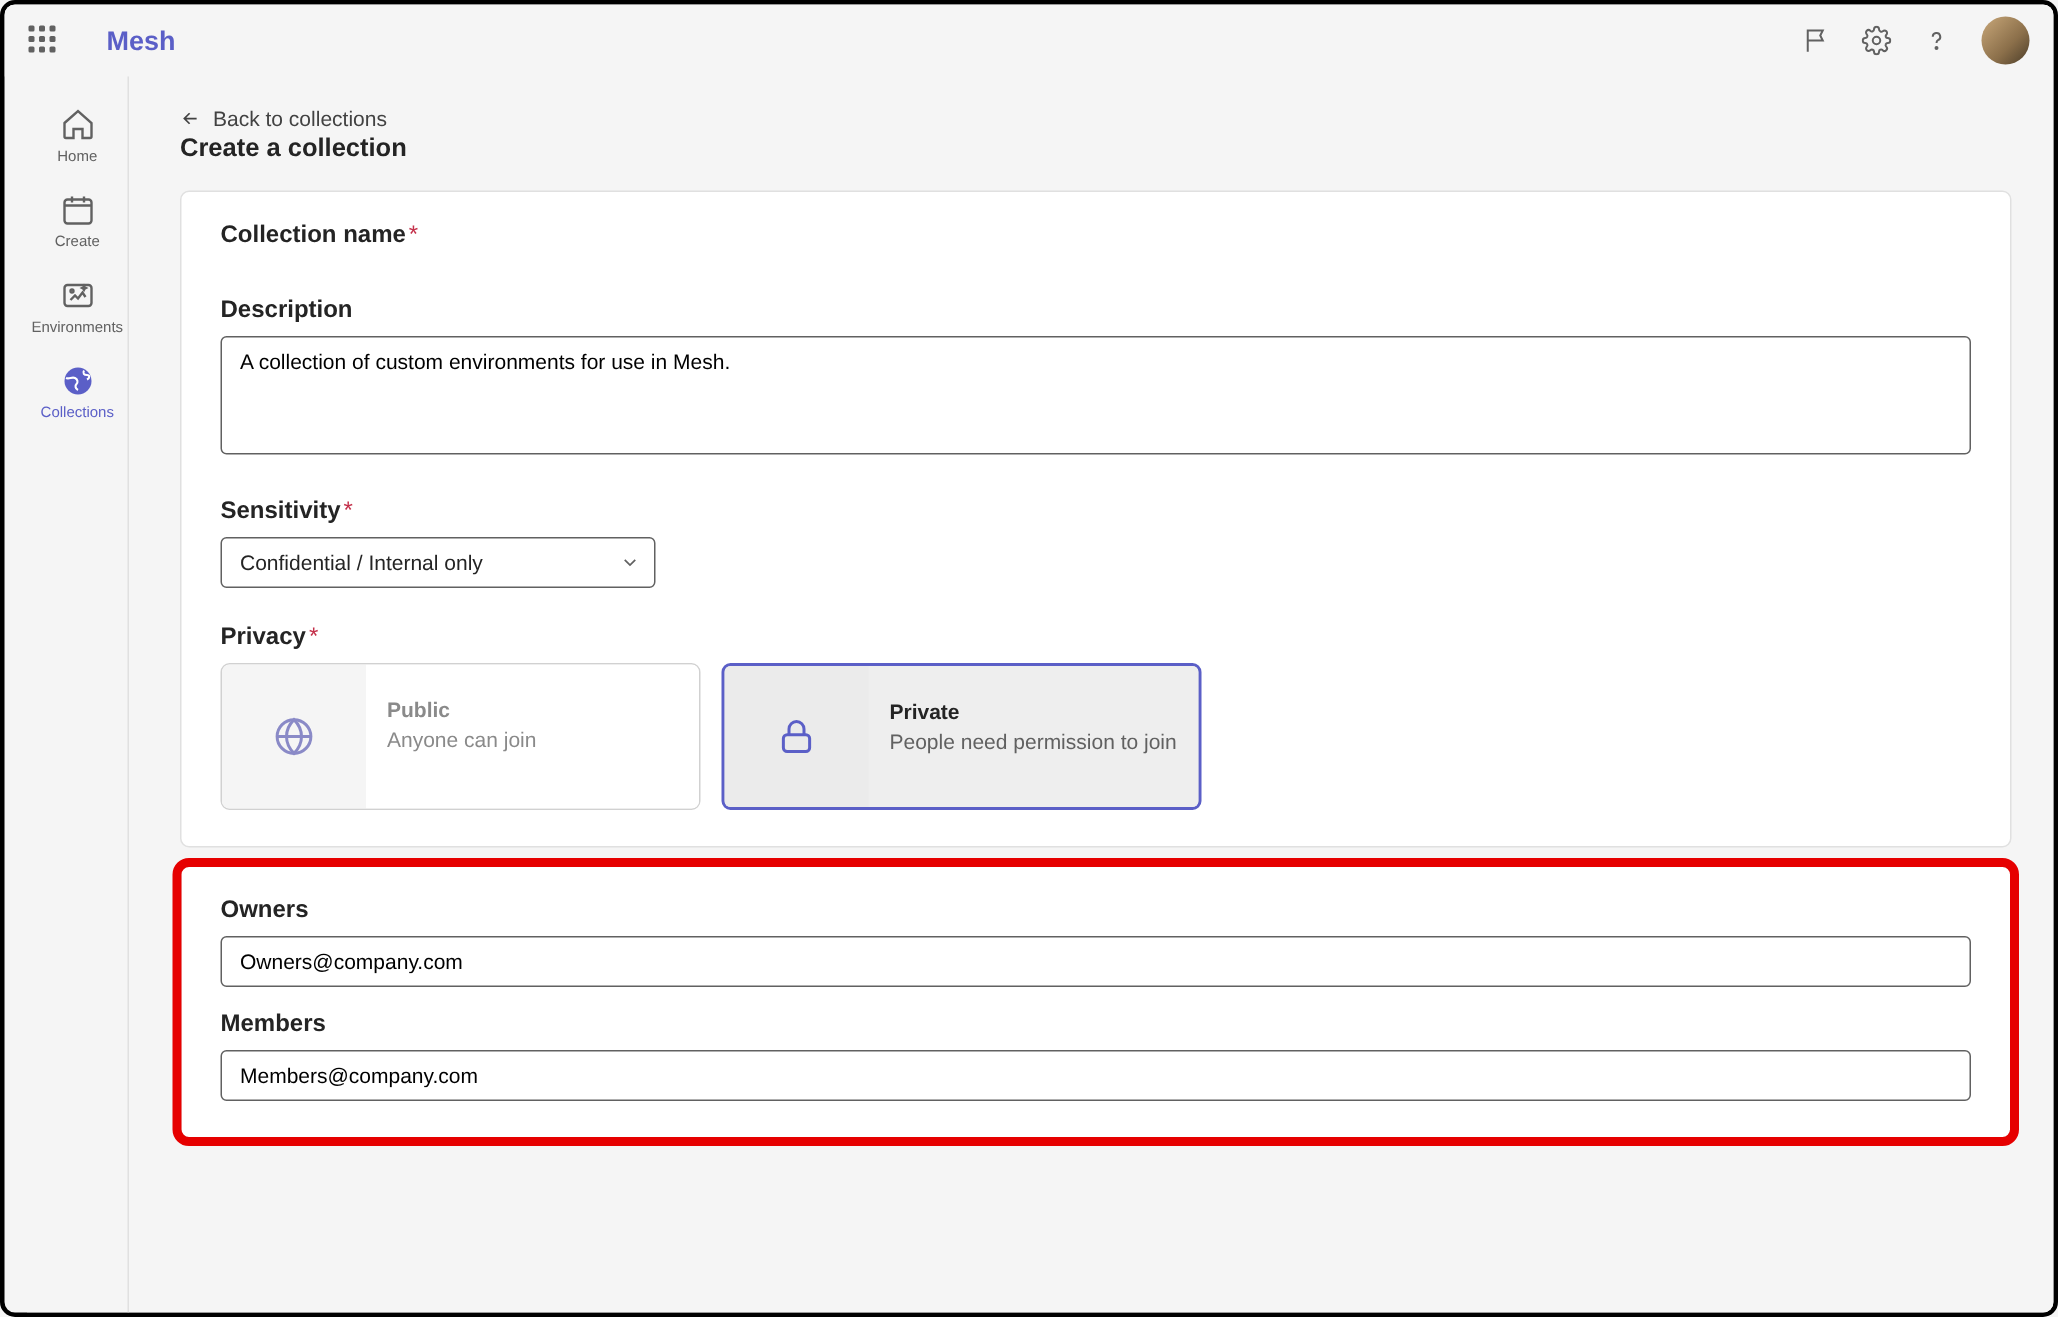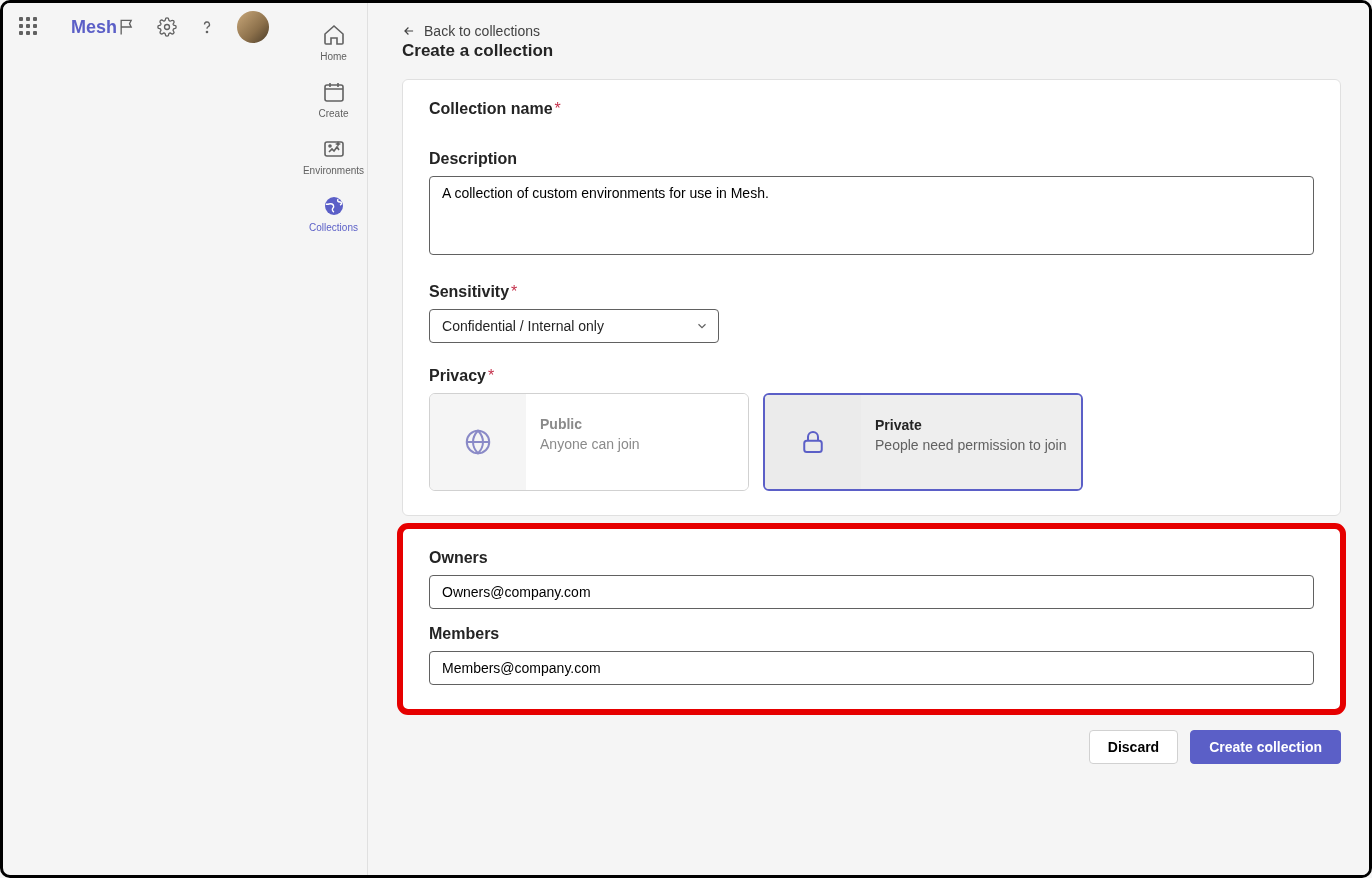--- a/index.html
+++ b/index.html
@@ -8,21 +8,21 @@
   background: #f5f5f5;
   color: #242424;
   width: 1372px;
   height: 878px;
   overflow: hidden;
   border: 3px solid #000;
   border-radius: 10px;
 }
 .app-frame {
   display: flex;
-  flex-direction: row;
+  flex-direction: column;
   height: 100%;
 }
 .top-bar {
   height: 48px;
   display: flex;
   align-items: center;
   padding: 0 16px;
   background: #f5f5f5;
 }
 .waffle {
@@ -343,20 +343,16 @@
       </div>
 
       <div class="card highlighted">
         <div class="field-label">Owners</div>
         <input class="text-input" value="Owners@company.com" style="">
         <div style="height:16px"></div>
         <div class="field-label">Members</div>
         <input class="text-input" value="Members@company.com" style="">
       </div>
 
-      <div class="footer-actions">
-        <button class="btn">Discard</button>
-        <button class="btn primary">Create collection</button>
-      </div>
     </div>
 
   </div>
 </div>
 
 </body></html>

